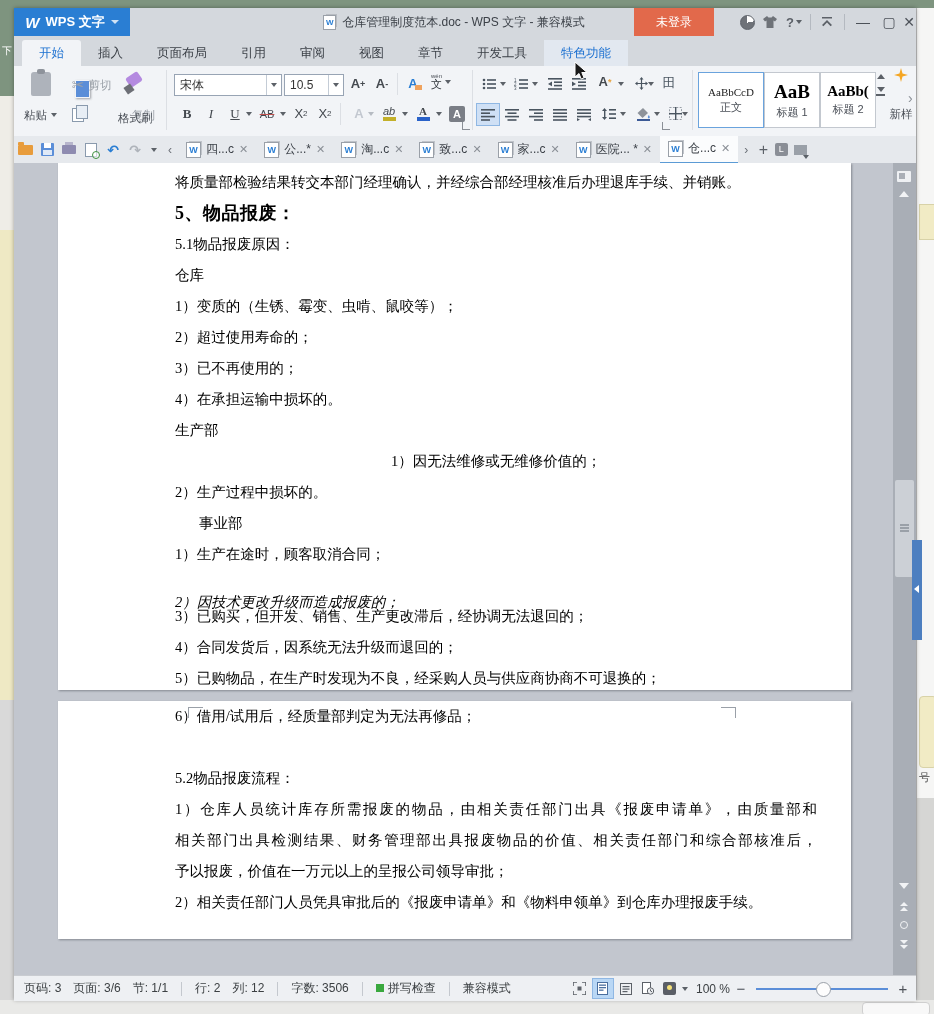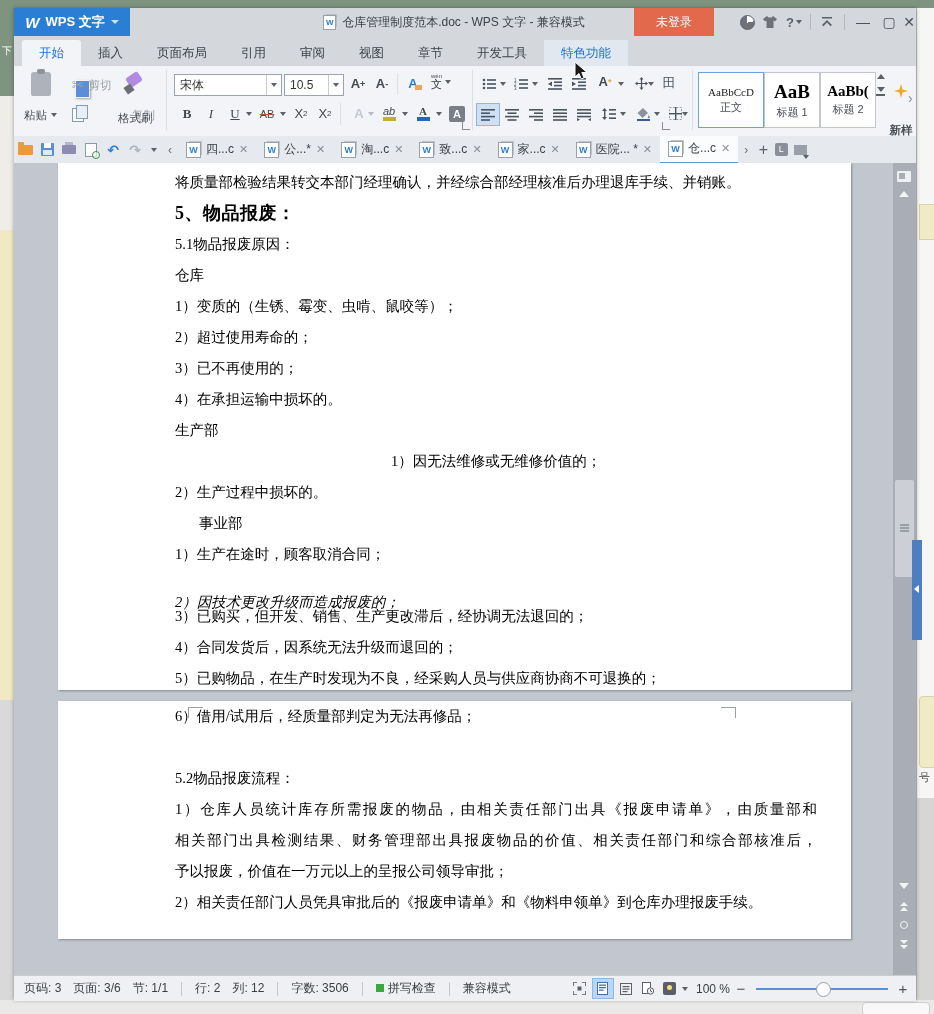--- a/index.html
+++ b/index.html
@@ -440,21 +440,21 @@
     </div>
     <div class="abs stylebox" style="left:806px;top:6px;width:54px;">
       <span class="prev2" style="font-size:15px;">AaBb(</span>
       <span class="nm">标题 2</span>
     </div>
     <div class="abs" style="left:862px;top:8px;display:flex;flex-direction:column;gap:8px;align-items:center;">
       <span class="tri-up" style="border-bottom-color:#5c6168;border-left-width:4px;border-right-width:4px;border-bottom-width:5px;"></span>
       <span class="tri-dn" style="border-top-color:#5c6168;border-left-width:4px;border-right-width:4px;border-top-width:5px;"></span>
       <span style="width:9px;height:1.5px;background:#5c6168;margin-top:-6px;"></span>
     </div>
-    <div class="abs bigbtn" style="left:874px;top:16px;width:26px;font-weight:bold;">
+    <div class="abs bigbtn" style="left:874px;top:0;width:26px;">
       <svg width="14" height="14" viewBox="0 0 12 12">
           <path d="M6 0 L7.3 4.7 L12 6 L7.3 7.3 L6 12 L4.7 7.3 L0 6 L4.7 4.7 Z" fill="#f5a623"></path>
         </svg>
       <span class="rlabel">新样</span>
     </div>
     <div class="abs navchv" style="left:894px;top:24px;font-size:14px;color:#8a8f96;">›</div>
   </div>
 
   <div class="abs tabbar">
     <div class="qk">

